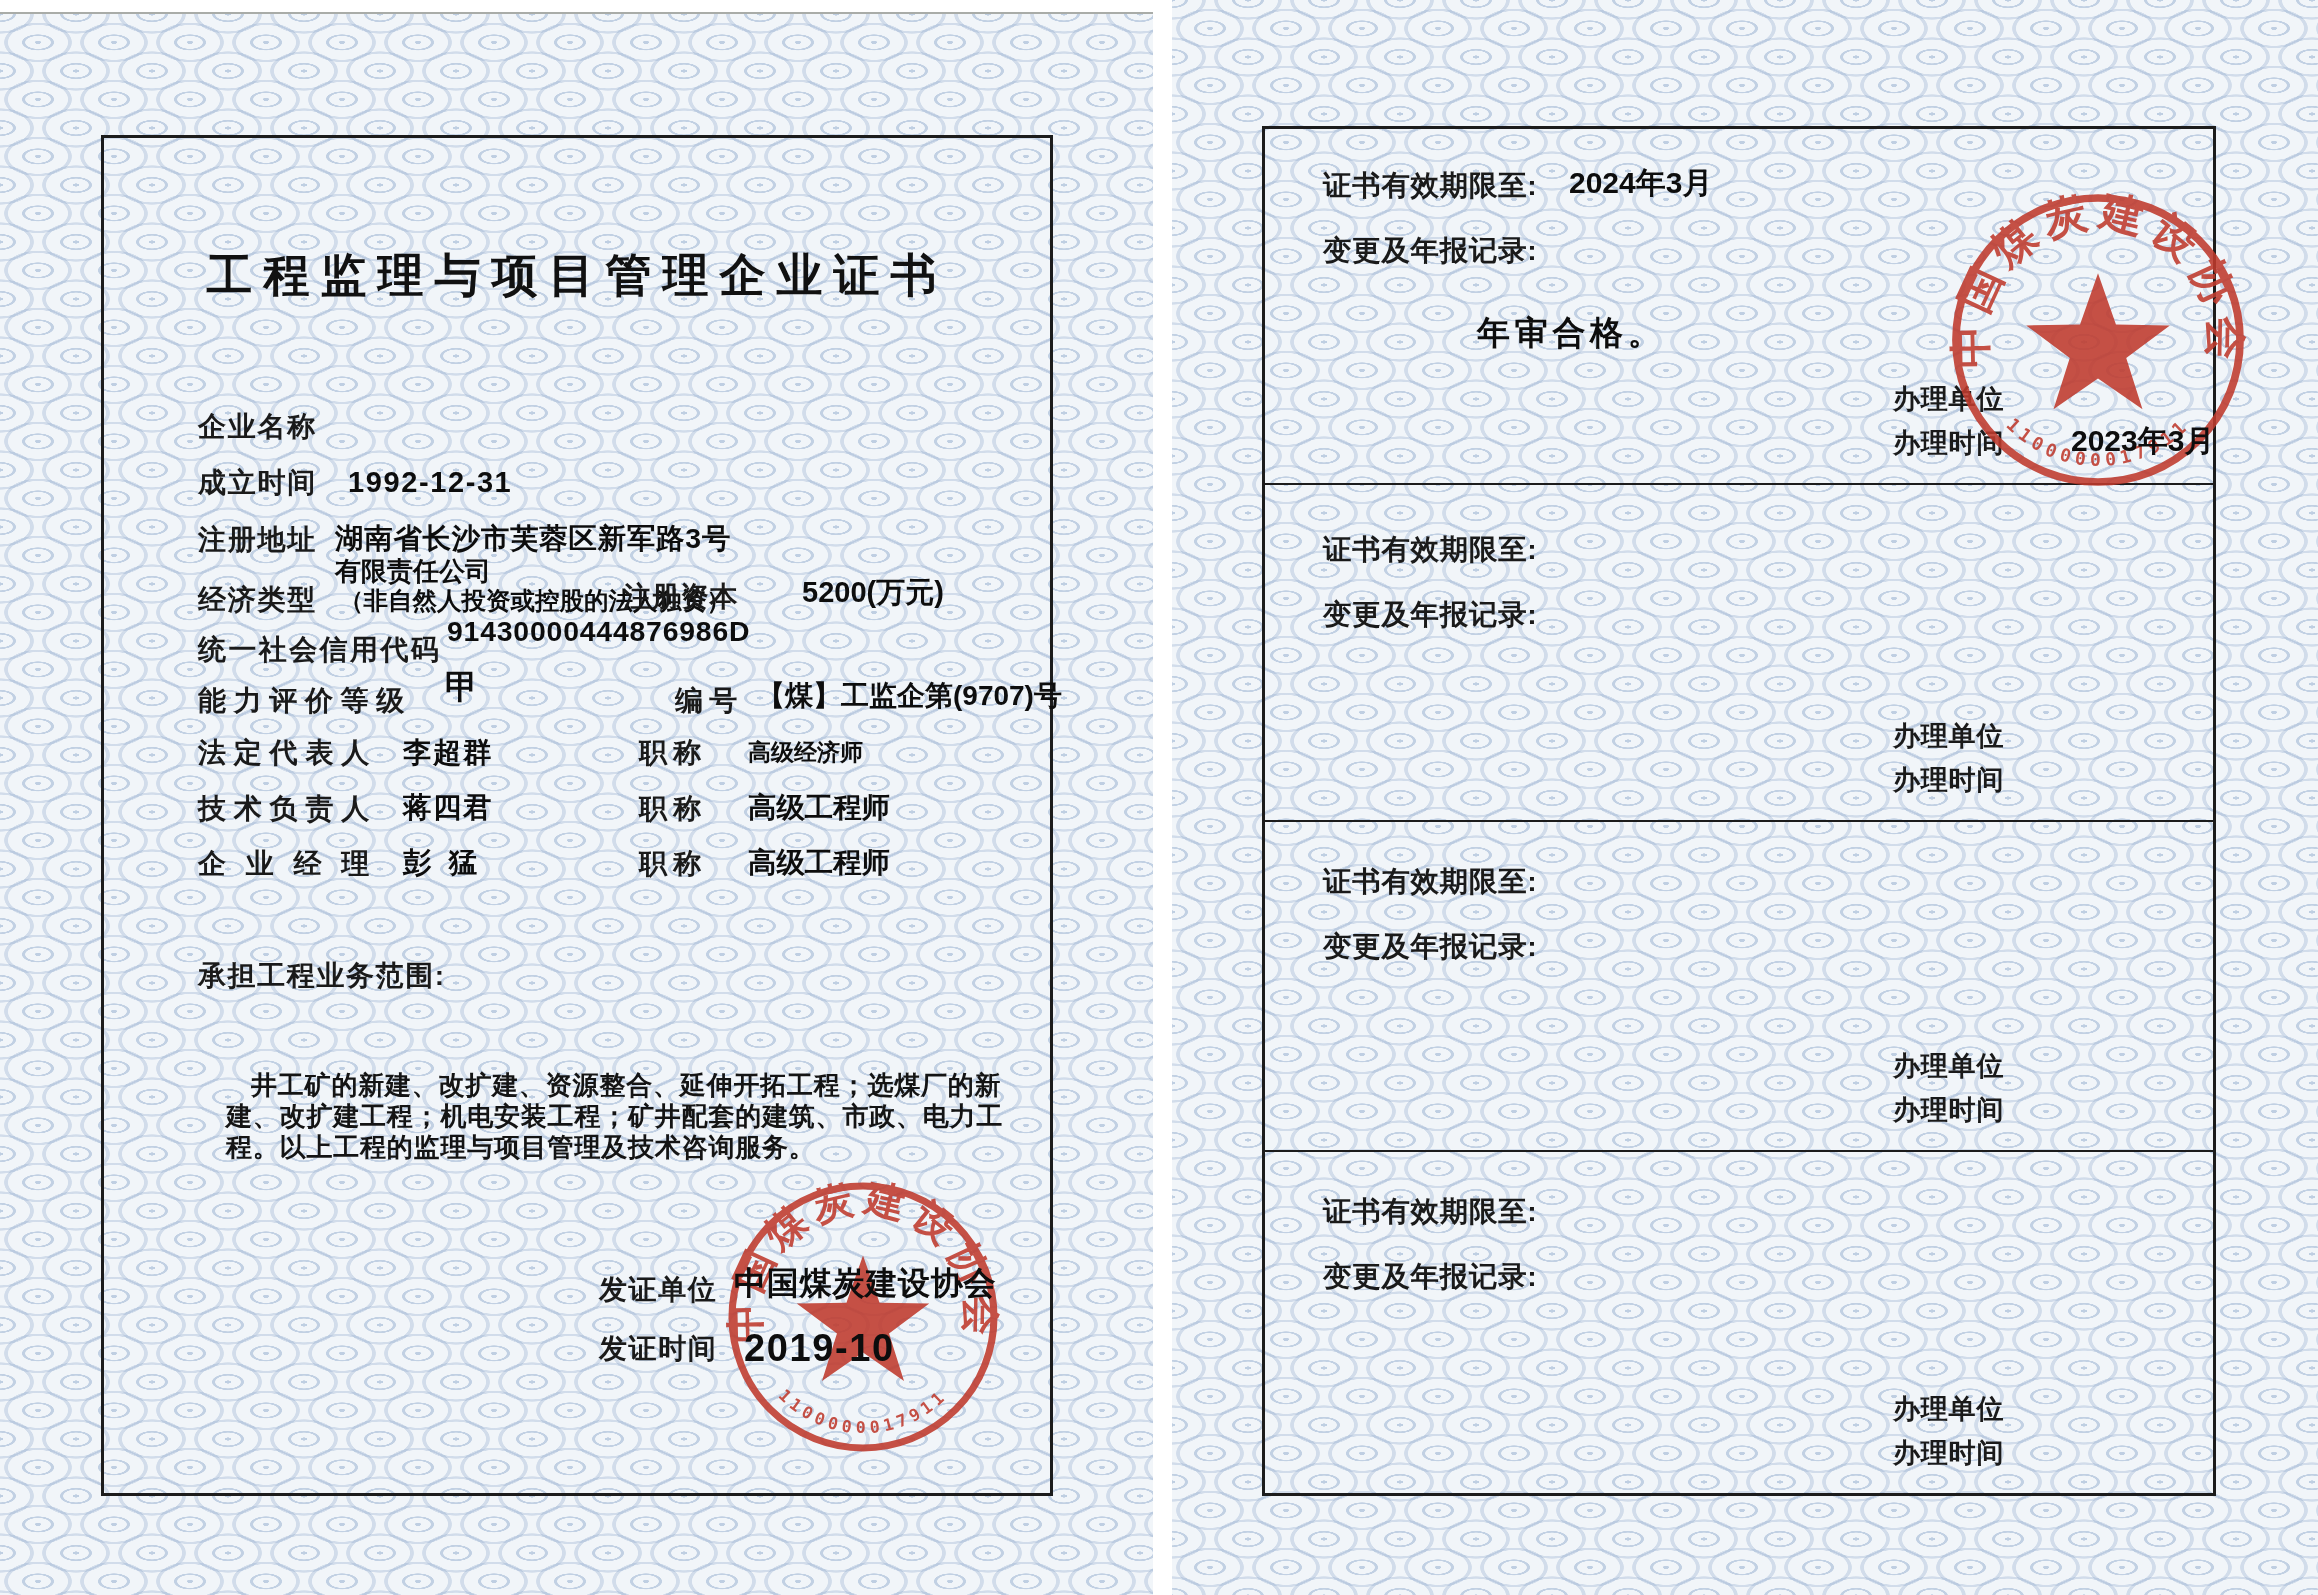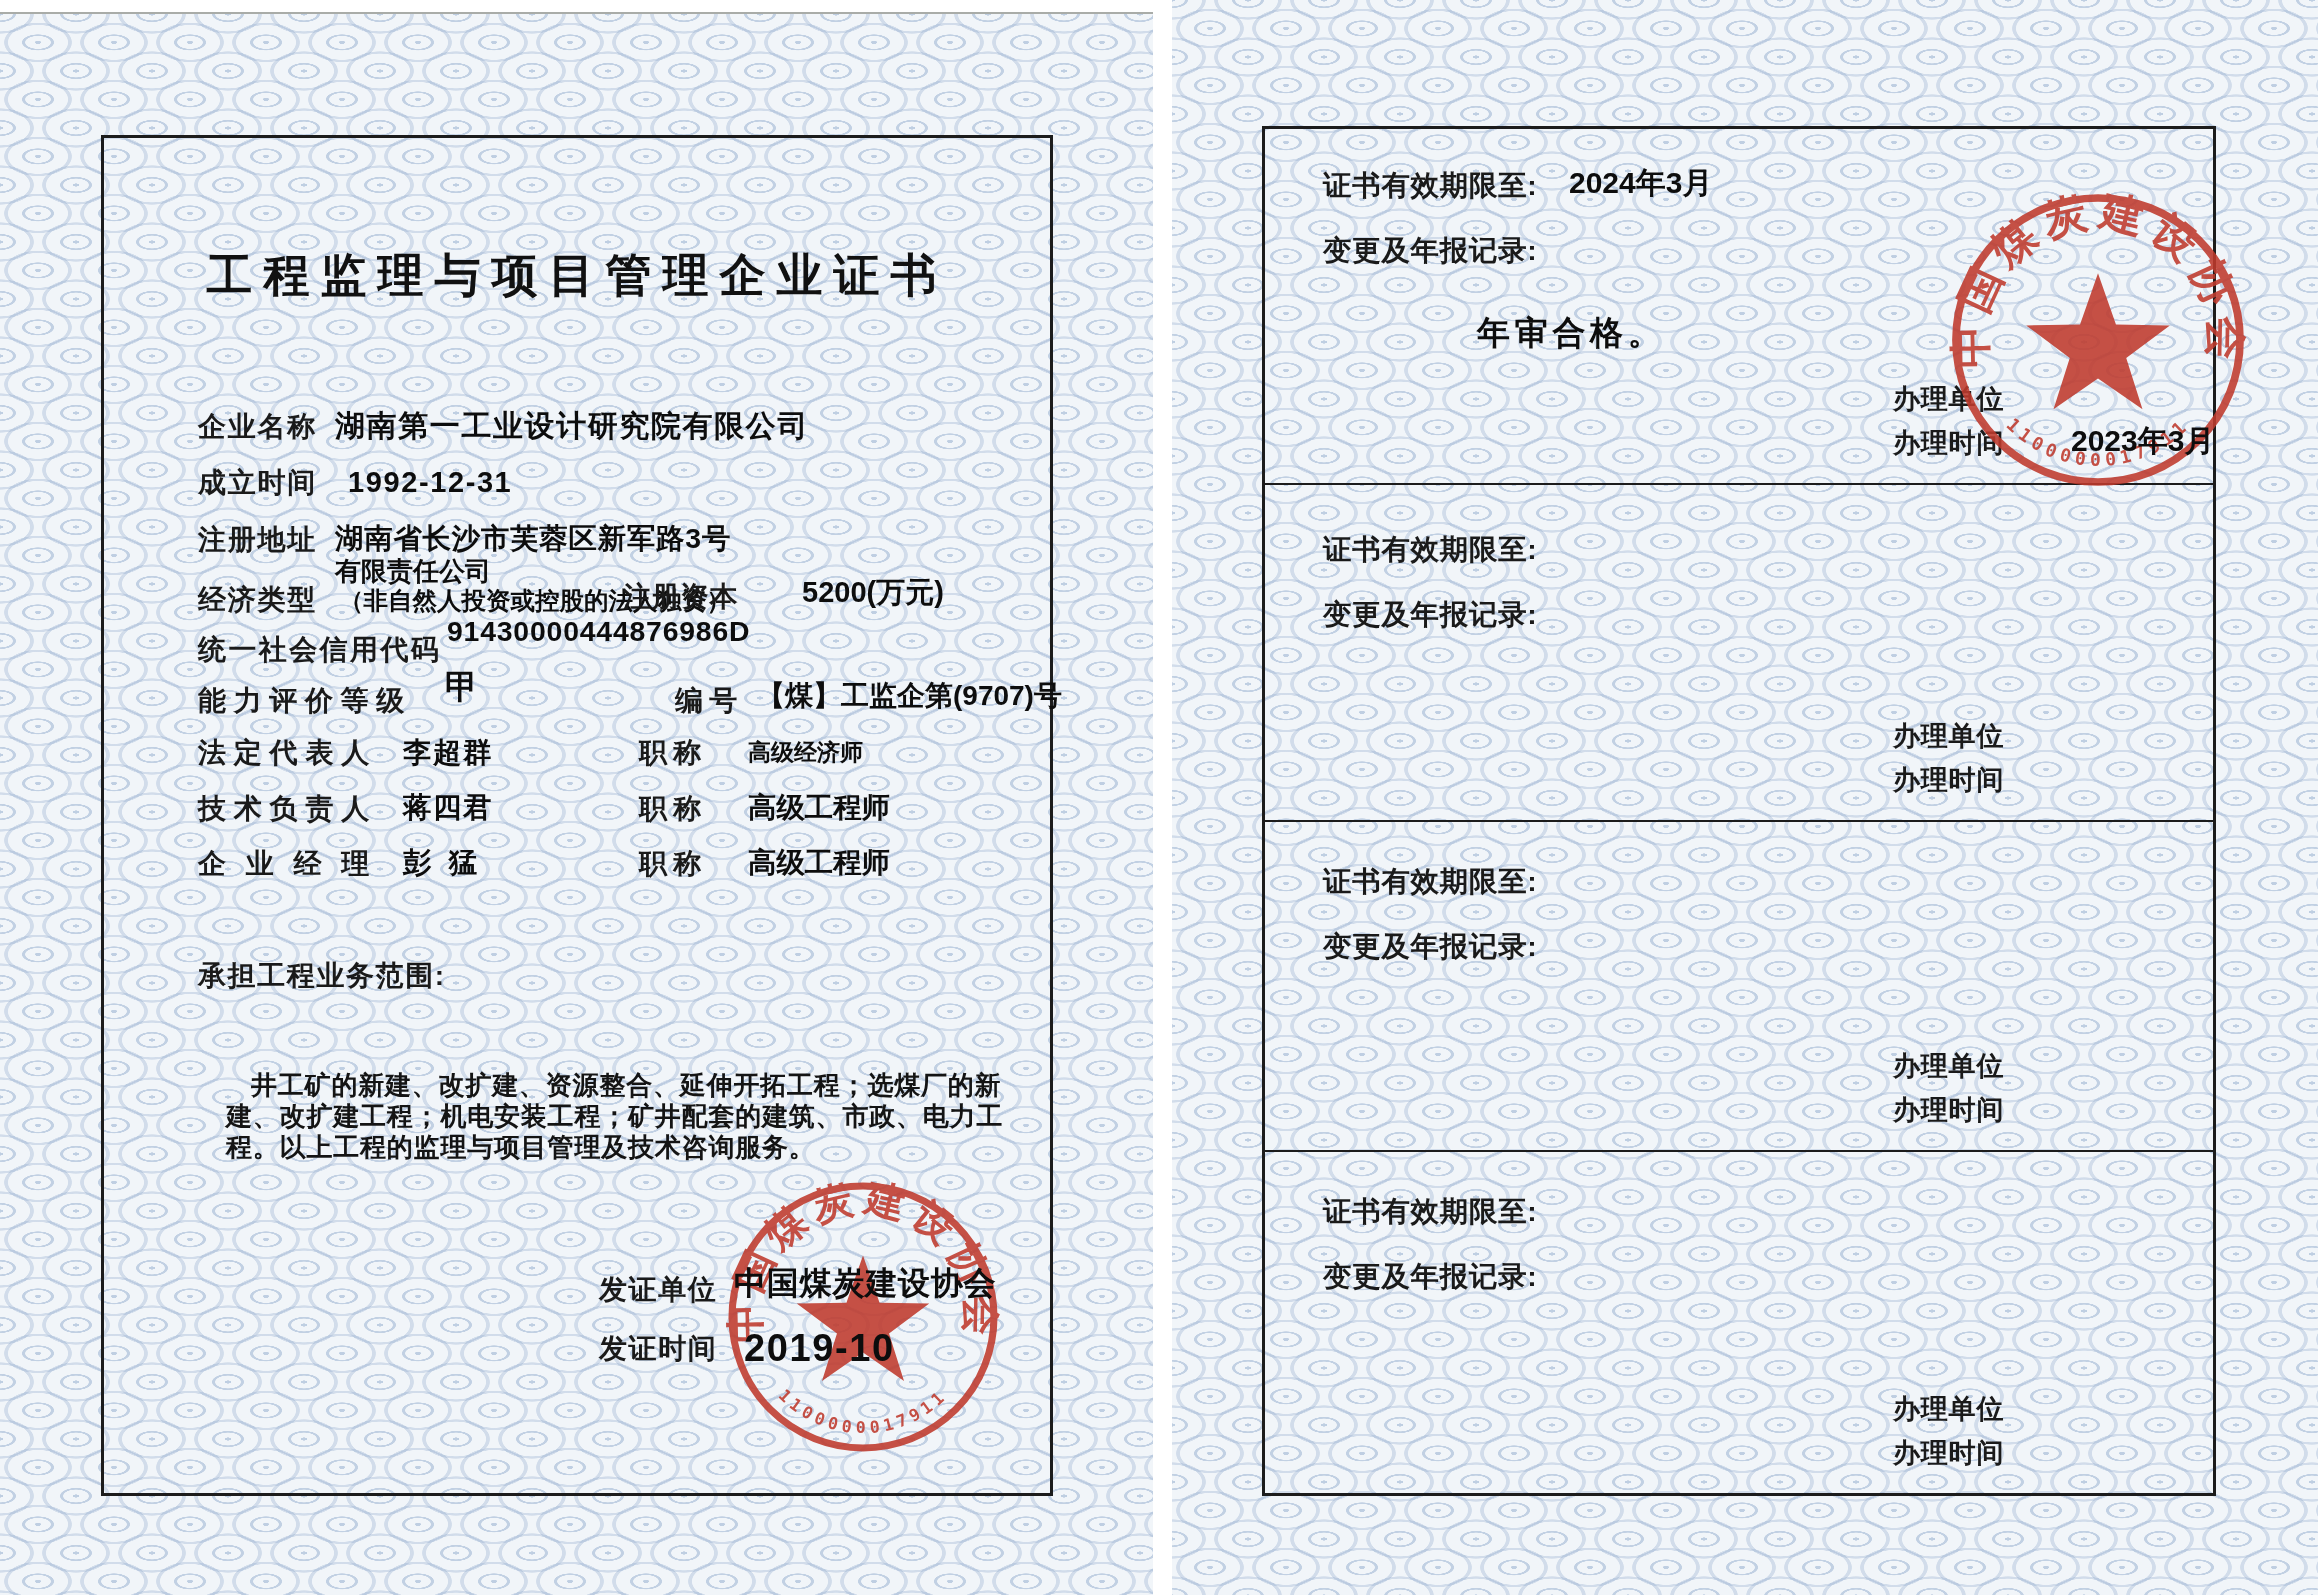--- a/index.html
+++ b/index.html
@@ -53,21 +53,20 @@
 
 <div class="canvas">
 
   <div class="paper paper-left">
 
     <div class="box box-left">
 
       <div class="abs title" style="left:0;right:0;top:112px;text-align:center;">工程监理与项目管理企业证书</div>
 
       <div class="abs lbl jlbl" style="left:94px;top:271px;width:118px;">企业名称</div>
-      <div class="abs val" style="left:231px;top:269px;font-size:30px;line-height:38px;letter-spacing:1.6px;">湖南第一工业设计研究院有限公司</div>
 
       <div class="abs lbl jlbl" style="left:94px;top:327px;width:118px;">成立时间</div>
       <div class="abs val" style="left:244px;top:326px;font-size:29px;line-height:36px;letter-spacing:1.6px;">1992-12-31</div>
 
       <div class="abs lbl jlbl" style="left:94px;top:384px;width:118px;">注册地址</div>
       <div class="abs val" style="left:231px;top:382px;font-size:28.4px;line-height:36px;letter-spacing:0.8px;">湖南省长沙市芙蓉区新军路3号</div>
 
       <div class="abs lbl jlbl" style="left:94px;top:444px;width:118px;">经济类型</div>
       <div class="abs val" style="left:231px;top:417px;font-size:26px;line-height:33px;">有限责任公司</div>
       <div class="abs val" style="left:235px;top:447px;font-size:24.5px;line-height:32px;">（非自然人投资或控股的法人独资）</div>

